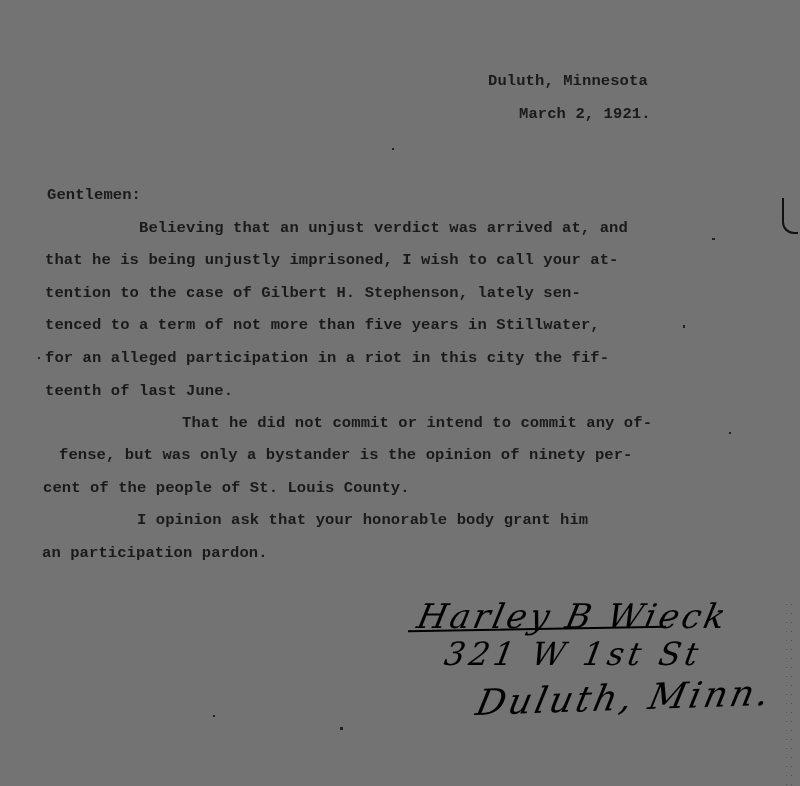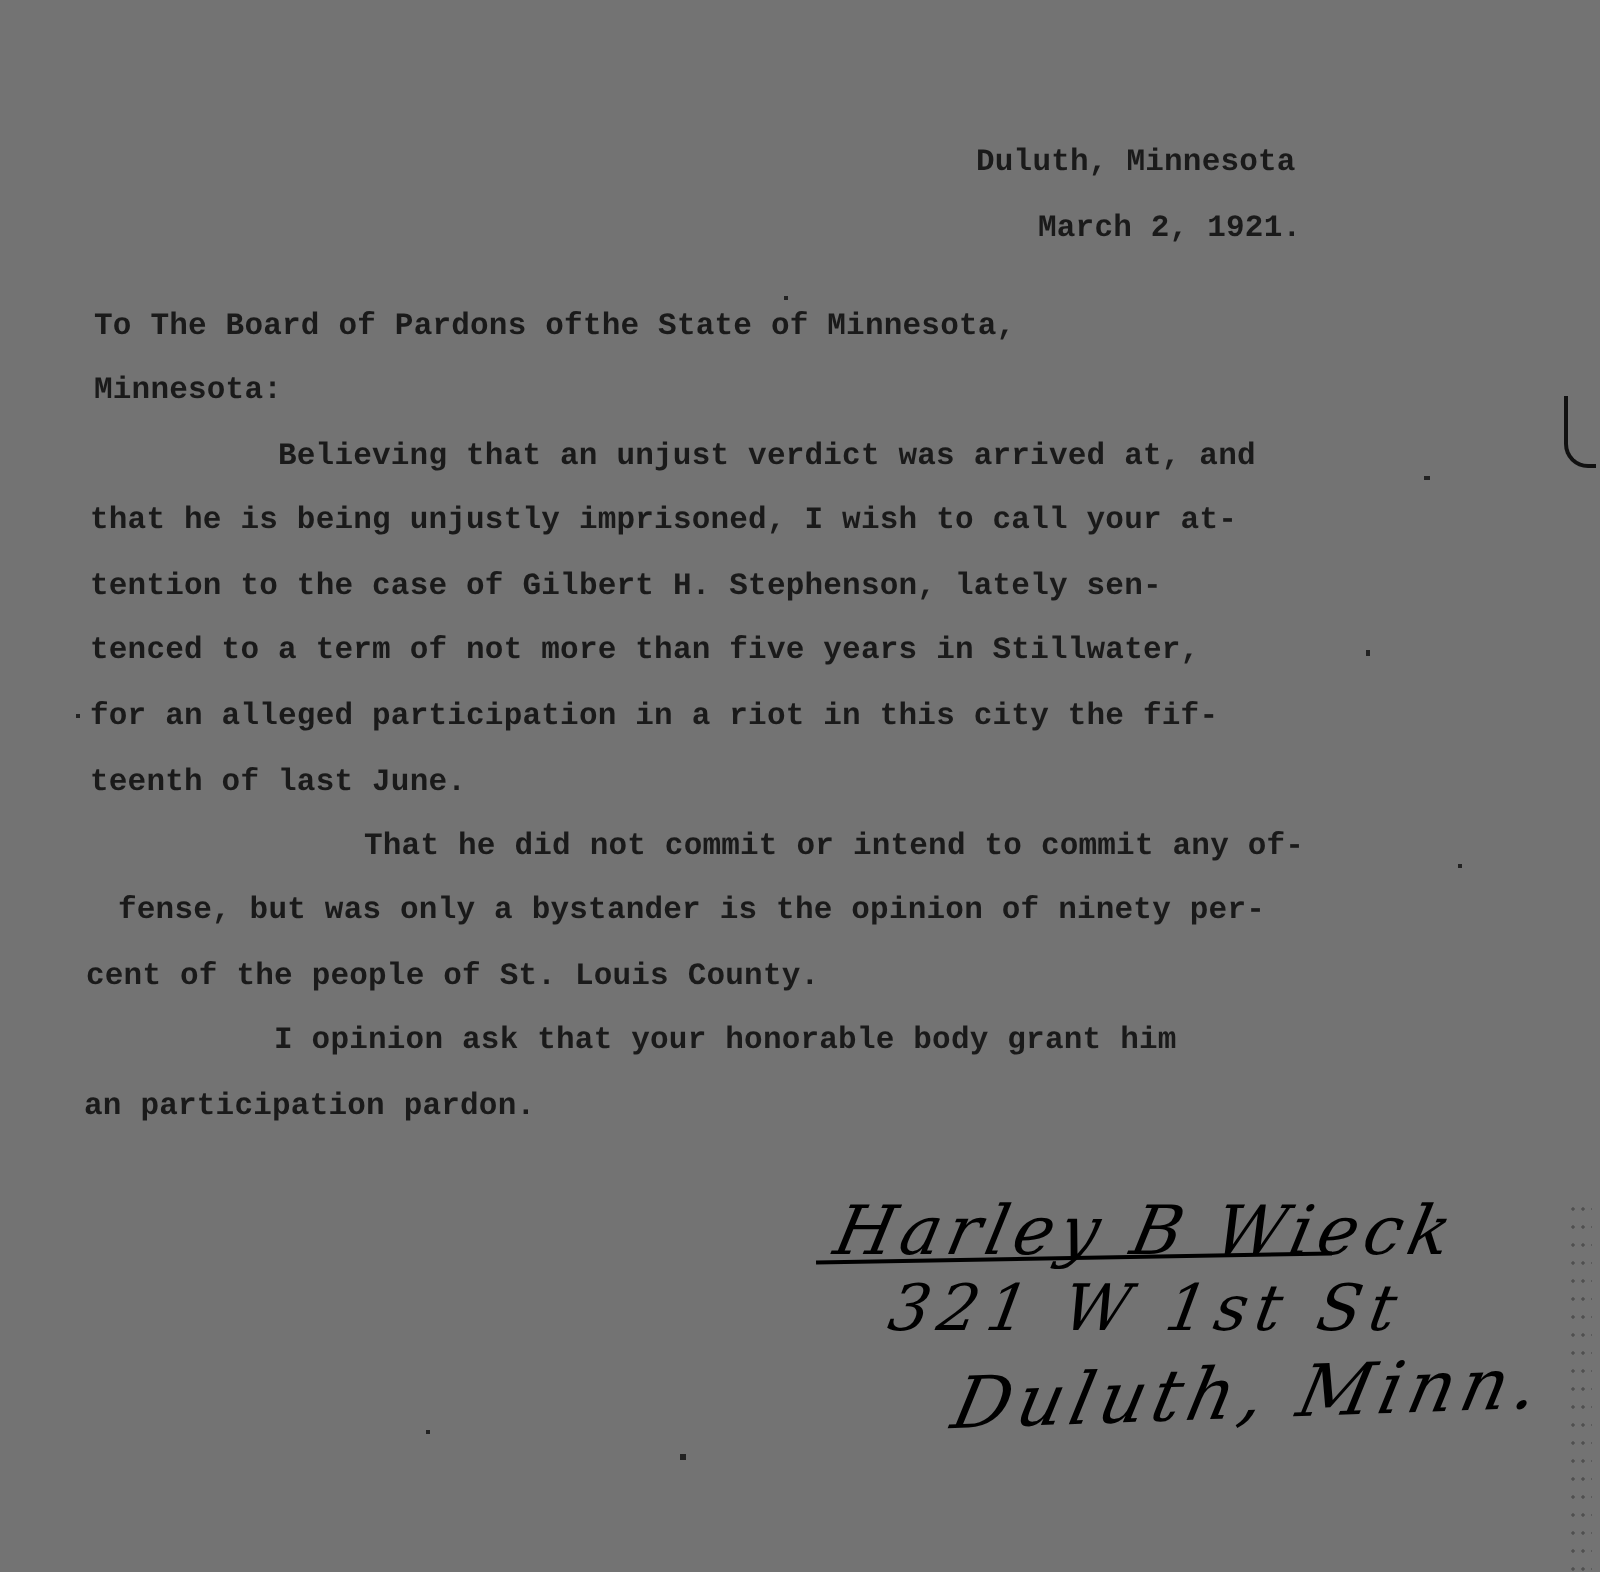--- a/index.html
+++ b/index.html
@@ -106,22 +106,21 @@
     }
   </style>
 </head>
 <body>
 
 <div class="page">
 
   <div class="line place">Duluth, Minnesota</div>
   <div class="line date">March 2, 1921.</div>
 
-  <div class="line salutation-to">To The Board of Pardons ofthe State of Minnesota,</div>
-  <div class="line salutation">Minnesota:</div>
+  <div class="line salutation">Gentlemen:</div>
 
   <div>
     <div class="line p1l1">Believing that an unjust verdict was arrived at, and</div>
     <div class="line p1l2">that he is being unjustly imprisoned, I wish to call your at-</div>
     <div class="line p1l3">tention to the case of Gilbert H. Stephenson, lately sen-</div>
     <div class="line p1l4">tenced to a term of not more than five years in Stillwater,</div>
     <div class="line p1l5">for an alleged participation in a riot in this city the fif-</div>
     <div class="line p1l6">teenth of last June.</div>
   </div>
 

